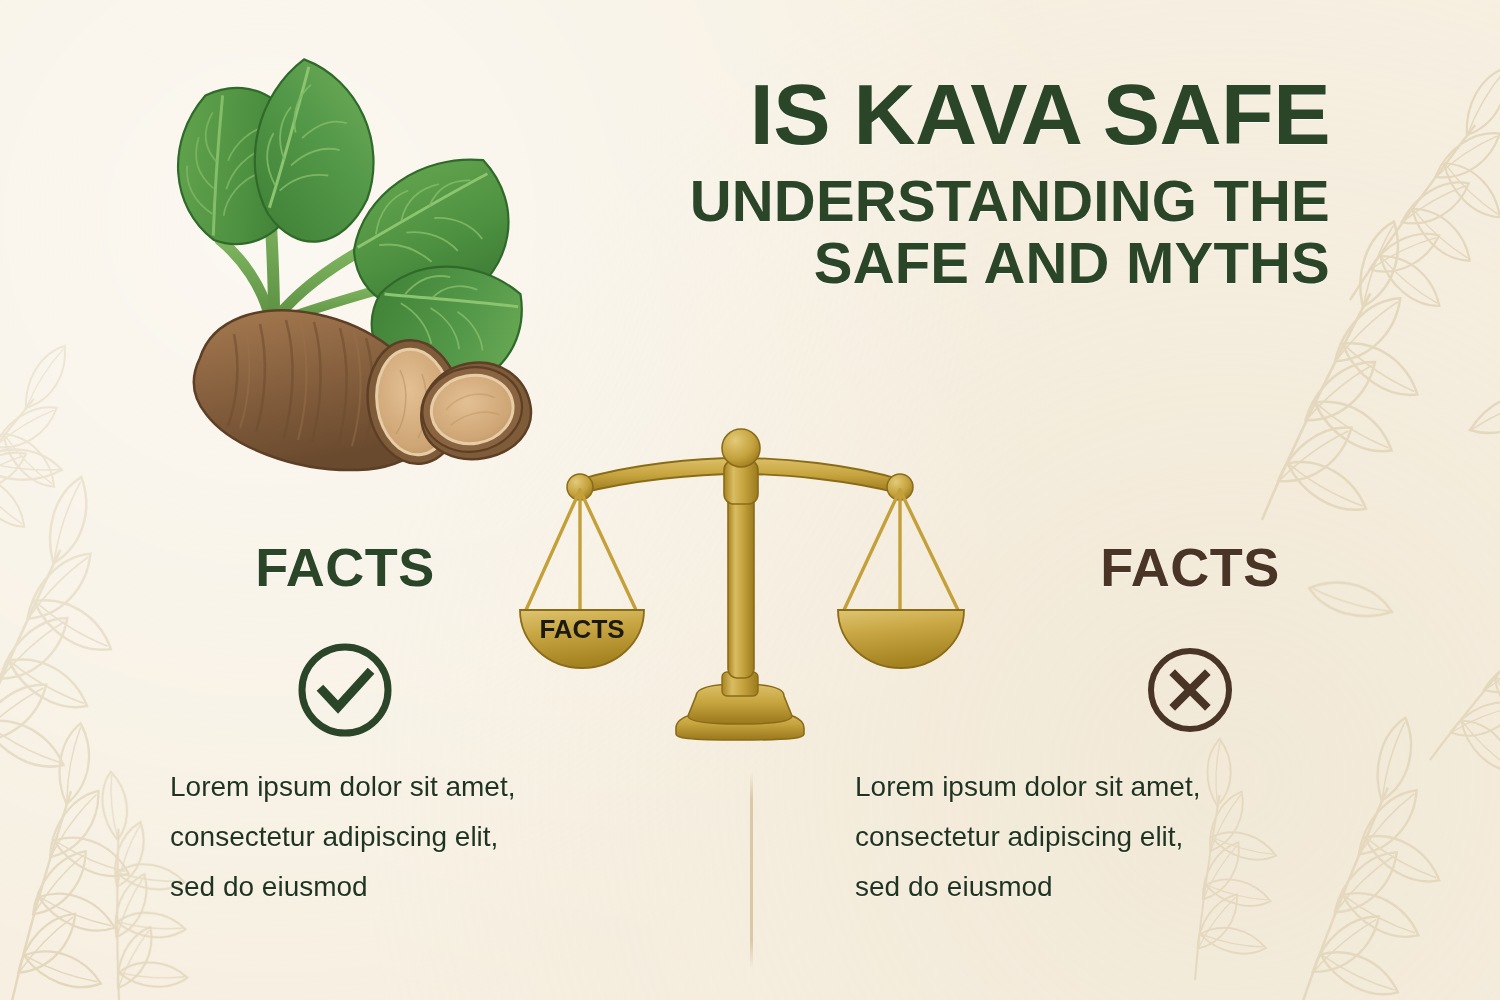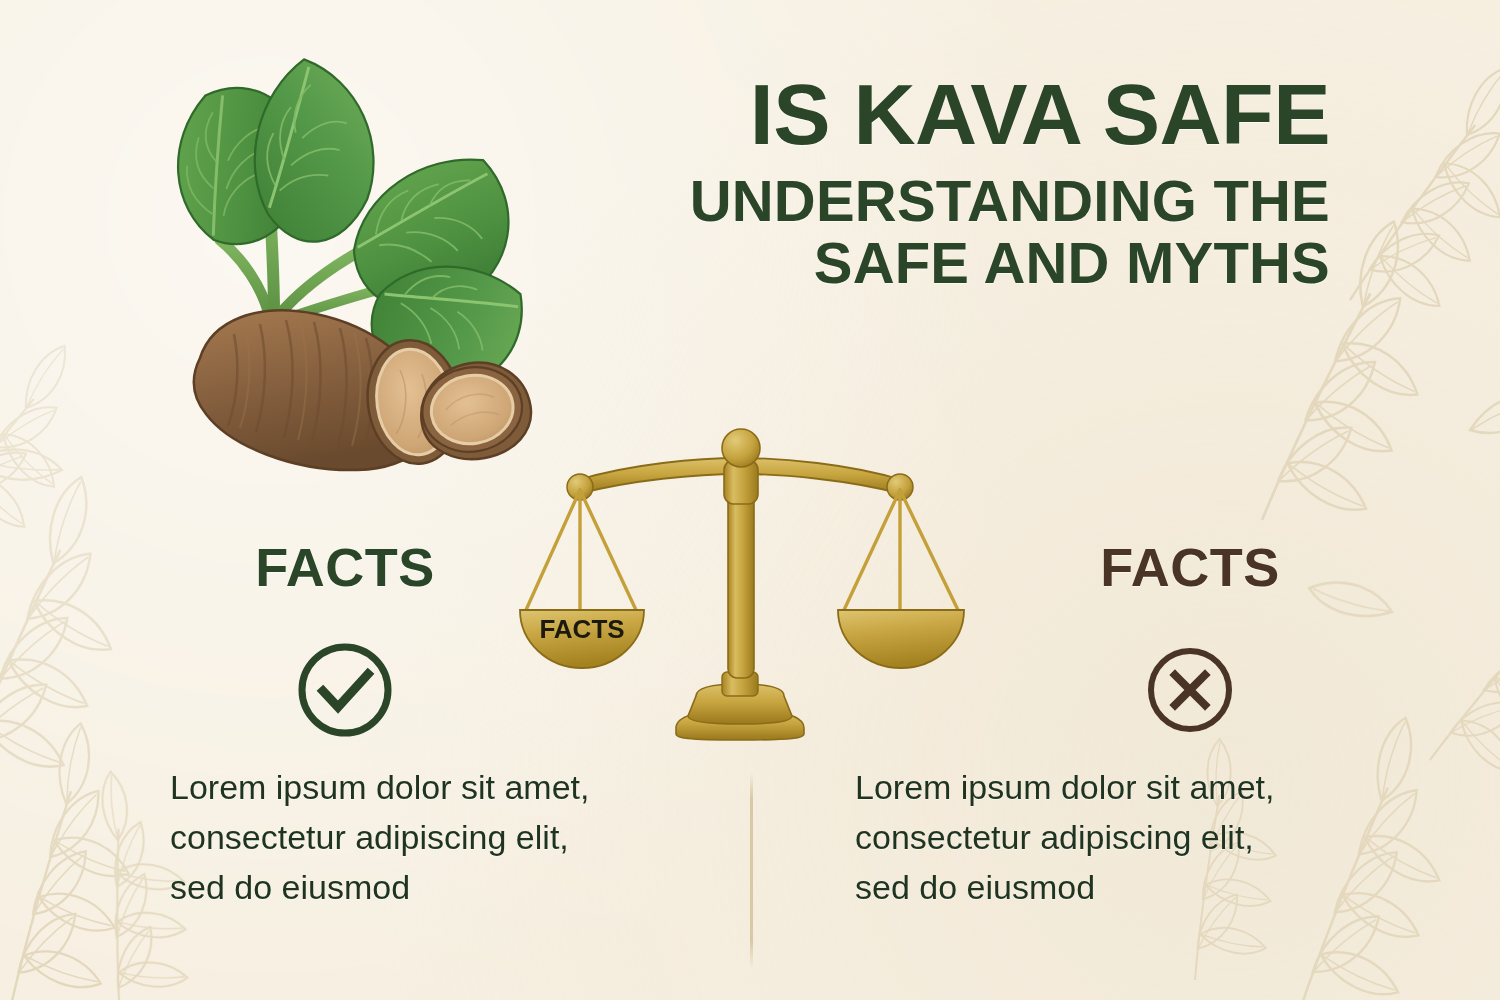--- a/index.html
+++ b/index.html
@@ -128,21 +128,21 @@
     display: flex;
     align-items: center;
   }
   .col-facts .col-icon { justify-content: center; padding-right: 170px; }
   .col-myths .col-icon { justify-content: center; padding-left: 150px; }
 
   .col-body {
     margin: 22px 0 0 0;
     font-family: "Liberation Sans", sans-serif;
     font-weight: 400;
-    font-size: 34px;
+    font-size: 28px;
     line-height: 50px;
     color: #1f3420;
     width: 490px;
     white-space: pre-line;
     text-shadow: 0 1px 0 rgba(255,255,255,0.5);
   }
 </style>
 </head>
 <body>
 

